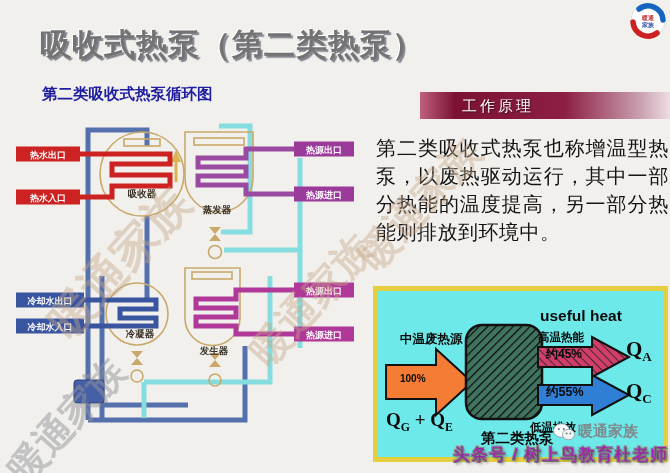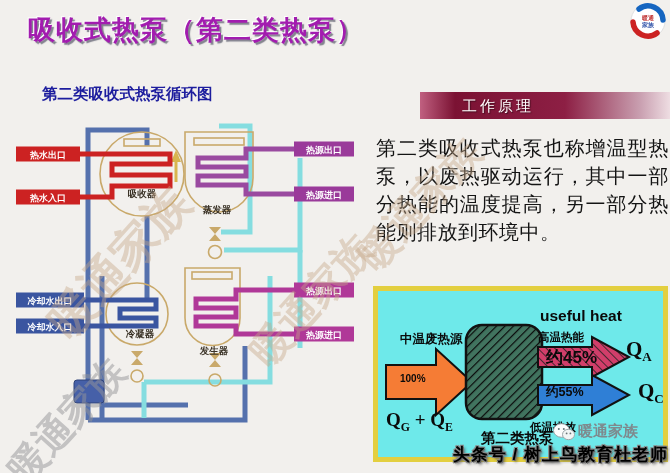--- a/index.html
+++ b/index.html
@@ -3,22 +3,22 @@
 <meta charset="utf-8">
 <style>
   html,body{margin:0;padding:0;}
   .slide{
     position:relative; width:670px; height:473px; overflow:hidden;
     background:#f2f0ed;
     font-family:"Liberation Sans","DejaVu Sans",sans-serif;
   }
   
   .page-title{
-    position:absolute; left:28px; top:12px; margin:0;
-    font-size:27px; font-weight:900; letter-spacing:1px; color:#a21caf;
+    position:absolute; left:28px; top:12px; margin:12px;
+    font-size:31px; font-weight:900; letter-spacing:1px; color:#737373;
     text-shadow:-1px -1px 0 #ffffff, 2px 2px 1px rgba(110,110,125,.85);
     white-space:nowrap;
   }
   .logo{position:absolute; left:630px; top:3px; width:36px; height:36px;}
   
   .cycle-title{
     position:absolute; left:42px; top:84px;
     font-size:15.5px; font-weight:800; color:#1d1d9e; white-space:nowrap;
   }
   .cycle-svg{position:absolute; left:8px; top:108px;}
@@ -43,44 +43,44 @@
     position:absolute; left:373px; top:286px; width:295px; height:176px;
     box-sizing:border-box; border:5px solid #e3cf3f; background:#6ee9ea;
   }
   .energy-svg{position:absolute; left:0; top:0;}
   .energy .lbl{position:absolute; white-space:nowrap; color:#0a0a0a; font-weight:800;}
   .e-input{left:22px; top:40px; font-size:12.5px;}
   .e-100{left:22px; top:82px; font-size:10px;}
   .e-formula{left:8px; top:118px; font-size:19px; font-family:"Liberation Serif","DejaVu Serif",serif;}
   .e-useful{left:162px; top:16px; font-size:15.5px;}
   .e-hot{left:160px; top:39px; font-size:11.5px;}
-  .e-45{left:168px; top:55px; font-size:17px;}
+  .e-45{left:168px; top:55px; font-size:12px;}
   .e-qa{left:248px; top:46px; font-size:21px; font-family:"Liberation Serif","DejaVu Serif",serif;}
   .e-55{left:168px; top:93px; font-size:12.5px; color:#08142e;}
   .e-cold{left:152px; top:116px; font-size:11.5px;margin-top:13px;}
-  .e-qc{left:248px; top:88px; font-size:21px; font-family:"Liberation Serif","DejaVu Serif",serif;margin-left:12px;}
+  .e-qc{left:248px; top:88px; font-size:21px; font-family:"Liberation Serif","DejaVu Serif",serif;}
   .e-caption{left:103px; top:138px; font-size:14.5px;}
   .e-formula sub,.e-qa sub,.e-qc sub{font-size:.62em;}
   .box-watermark{
     position:absolute; left:175px; top:131px; display:flex; align-items:center; gap:3px;
     color:#7e8a8e; font-size:15px; font-weight:800; white-space:nowrap;
   }
   
   .wm{
     position:absolute; font-weight:700; white-space:nowrap; pointer-events:none;
     color:rgba(198,166,136,.42); transform:rotate(-48deg); transform-origin:0 50%;
   }
   .wm1{left:58px;  top:300px; font-size:46px;}
   .wm2{left:258px; top:332px; font-size:40px;}
   .wm3{left:366px; top:236px; font-size:40px;}
   .wm4{left:16px;  top:452px; font-size:38px; color:rgba(148,148,152,.5);}
   
   .footer-credit{
     position:absolute; right:2px; top:443px;
-    font-size:17px; font-weight:700; color:#000000; letter-spacing:1px;
+    font-size:17px; font-weight:400; color:#a21caf; letter-spacing:1px;
     text-shadow:1px 1px 0 #6a6a6a, -1px -1px 0 #8a8a8a, 1px -1px 0 #8a8a8a, -1px 1px 0 #8a8a8a, 2px 2px 3px #555;
     white-space:nowrap;
   }
 </style>
 </head>
 <body>
 
 <div class="slide">
 
   <h1 class="page-title">吸收式热泵（第二类热泵）</h1>

